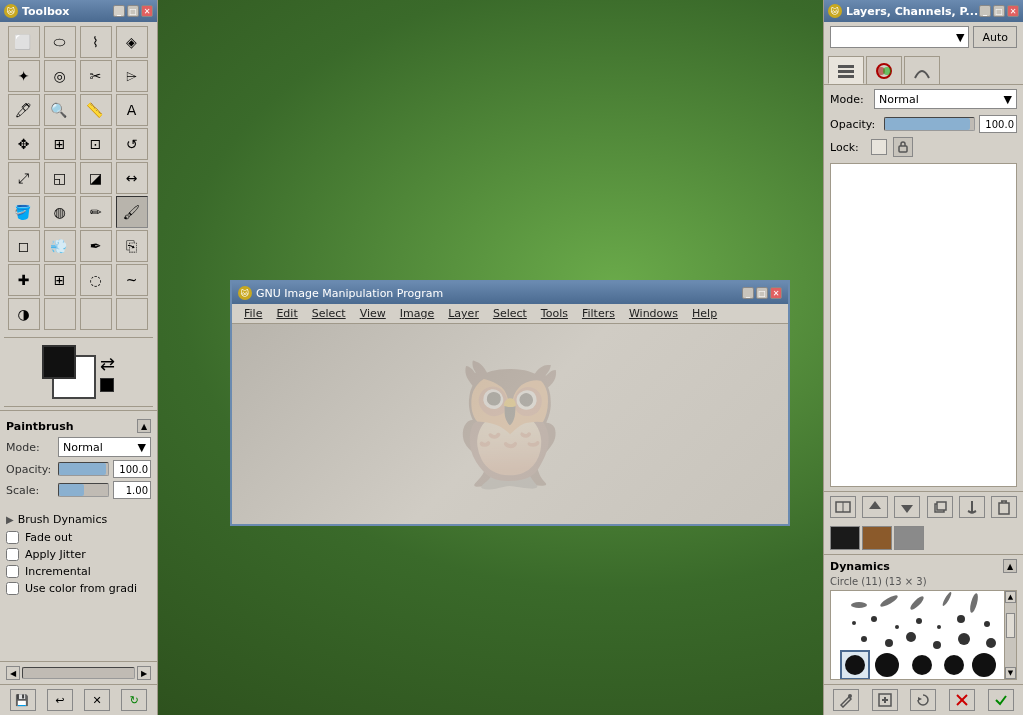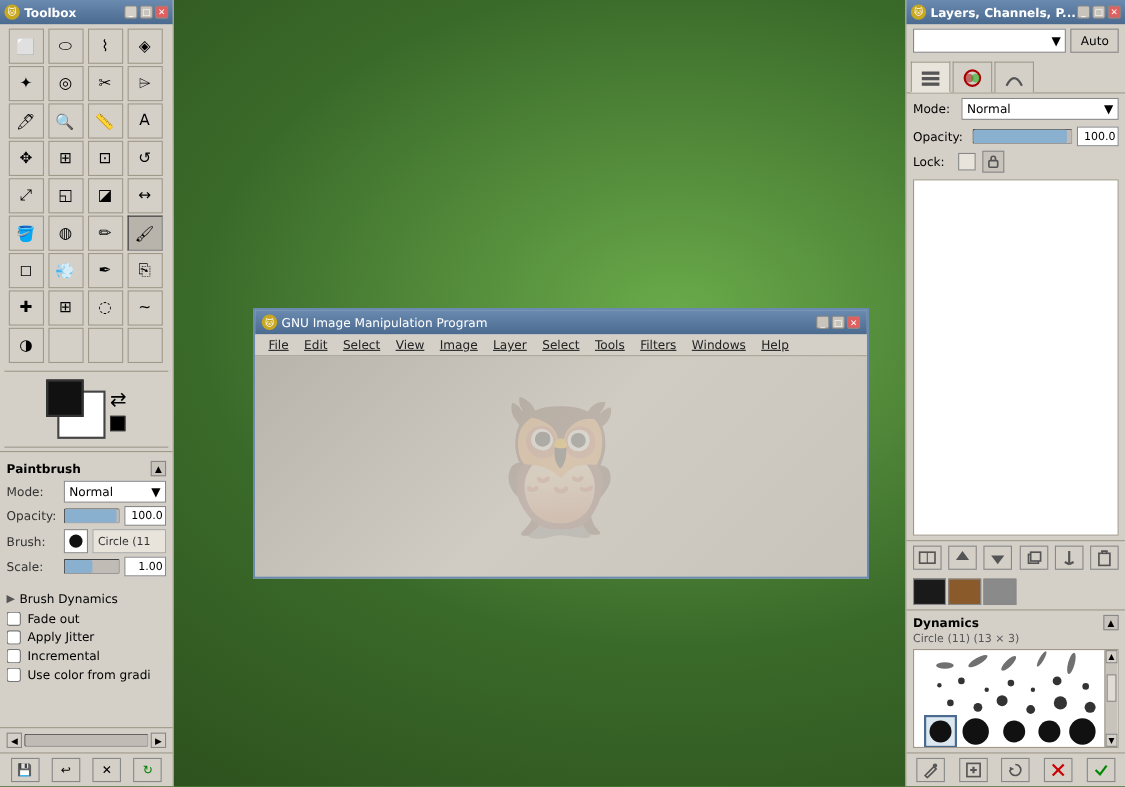--- a/index.html
+++ b/index.html
@@ -704,31 +704,20 @@
     <div class="param-row">
       <span class="param-label">Opacity:</span>
       <div class="slider-track">
         <div class="slider-fill" style="width:95%;"></div>
       </div>
       <div class="param-value">
         <span>100.0</span>
       </div>
     </div>
 
-    <div class="brush-preview-row">
-      <span class="param-label">Brush:</span>
-      <div class="brush-circle-preview">
-        <svg width="16" height="16">
-          <circle cx="8" cy="8" r="6" fill="#111"></circle>
-        </svg>
-      </div>
-      <div class="brush-name">
-        <span>Circle (11</span>
-      </div>
-    </div>
 
     <div class="param-row">
       <span class="param-label">Scale:</span>
       <div class="slider-track">
         <div class="slider-fill" style="width:50%;"></div>
       </div>
       <div class="param-value">
         <span>1.00</span>
       </div>
     </div>

